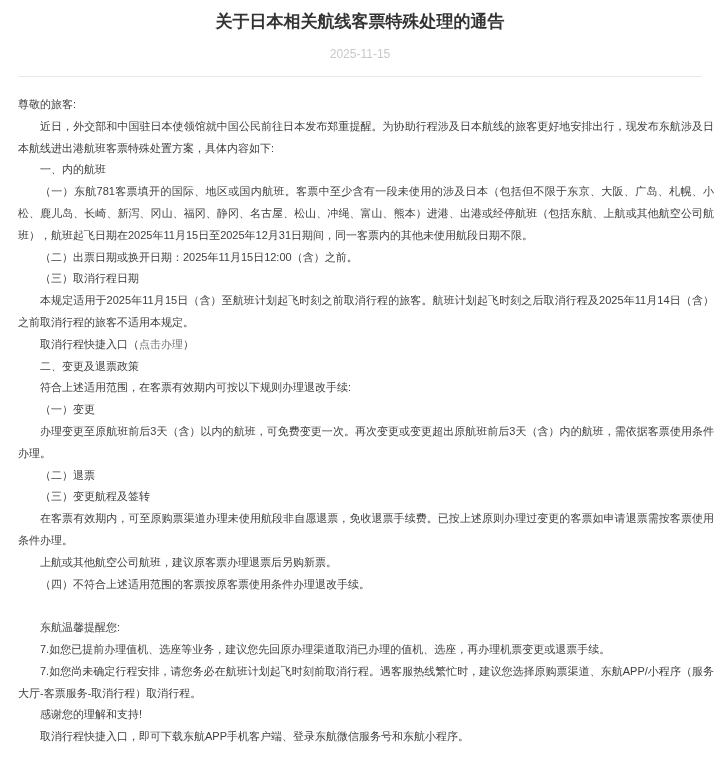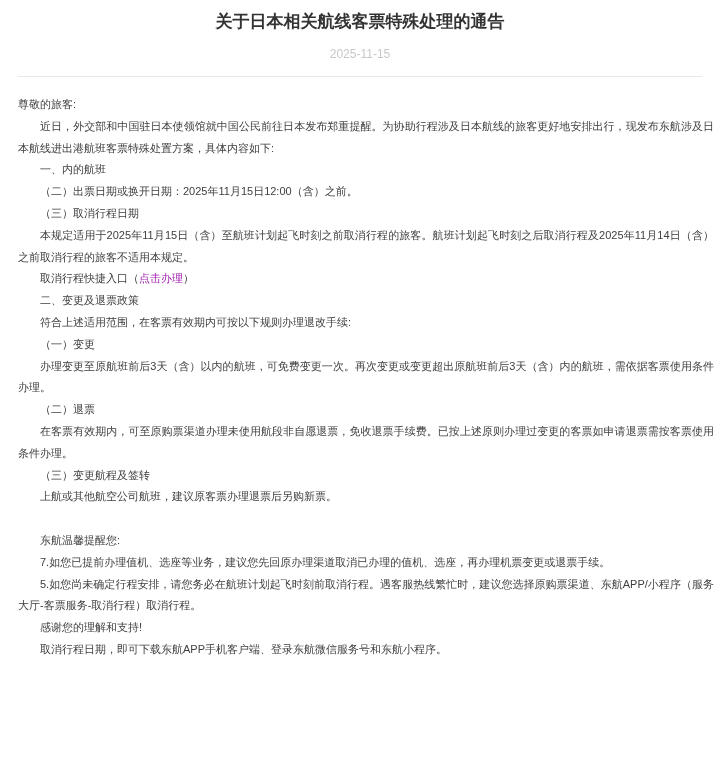--- a/index.html
+++ b/index.html
@@ -33,58 +33,60 @@
     font-size: 11px;
     line-height: 21.8px;
     color: #404040;
     text-align: justify;
     text-justify: inter-ideograph;
   }
   .para { margin: 0; }
   .para.indent { text-indent: 2em; }
   .blank-line { height: 21.8px; }
   a.inline-link {
-    color: #a21caf;
+    color: #737373;
     text-decoration: none;
     cursor: pointer;
   }
 </style>
 </head>
 <body>
 
 <div class="page">
 
   <div class="header">
     <div class="title">关于日本相关航线客票特殊处理的通告</div>
     <div class="date">2025-11-15</div>
   </div>
 
   <div class="divider"></div>
 
   <div class="content">
     <p class="para">尊敬的旅客:</p>
     <p class="para indent">近日，外交部和中国驻日本使领馆就中国公民前往日本发布郑重提醒。为协助行程涉及日本航线的旅客更好地安排出行，现发布东航涉及日本航线进出港航班客票特殊处置方案，具体内容如下:</p>
     <p class="para indent">一、内的航班</p>
+    <p class="para indent">（一）东航781客票填开的国际、地区或国内航班。客票中至少含有一段未使用的涉及日本（包括但不限于东京、大阪、广岛、札幌、小松、鹿儿岛、长崎、新泻、冈山、福冈、静冈、名古屋、松山、冲绳、富山、熊本）进港、出港或经停航班（包括东航、上航或其他航空公司航班），航班起飞日期在2025年11月15日至2025年12月31日期间，同一客票内的其他未使用航段日期不限。</p>
     <p class="para indent">（二）出票日期或换开日期：2025年11月15日12:00（含）之前。</p>
     <p class="para indent">（三）取消行程日期</p>
     <p class="para indent">本规定适用于2025年11月15日（含）至航班计划起飞时刻之前取消行程的旅客。航班计划起飞时刻之后取消行程及2025年11月14日（含）之前取消行程的旅客不适用本规定。</p>
 
     <p class="para indent"><span>取消行程快捷入口（</span><a class="inline-link" href="#">点击办理</a><span>）</span></p>
 
     <p class="para indent">二、变更及退票政策</p>
     <p class="para indent">符合上述适用范围，在客票有效期内可按以下规则办理退改手续:</p>
     <p class="para indent">（一）变更</p>
     <p class="para indent">办理变更至原航班前后3天（含）以内的航班，可免费变更一次。再次变更或变更超出原航班前后3天（含）内的航班，需依据客票使用条件办理。</p>
     <p class="para indent">（二）退票</p>
+    <p class="para indent">（三）变更航程及签转</p>
     <p class="para indent">在客票有效期内，可至原购票渠道办理未使用航段非自愿退票，免收退票手续费。已按上述原则办理过变更的客票如申请退票需按客票使用条件办理。</p>
-    <p class="para indent">（三）变更航程及签转</p>
     <p class="para indent">上航或其他航空公司航班，建议原客票办理退票后另购新票。</p>
+    <p class="para indent">（四）不符合上述适用范围的客票按原客票使用条件办理退改手续。</p>
 
     <div class="blank-line"></div>
 
     <p class="para indent">东航温馨提醒您:</p>
     <p class="para indent">7.如您已提前办理值机、选座等业务，建议您先回原办理渠道取消已办理的值机、选座，再办理机票变更或退票手续。</p>
-    <p class="para indent">5.如您尚未确定行程安排，请您务必在航班计划起飞时刻前取消行程。遇客服热线繁忙时，建议您选择原购票渠道、东航APP/小程序（服务大厅-客票服务-取消行程）取消行程。</p>
+    <p class="para indent">7.如您尚未确定行程安排，请您务必在航班计划起飞时刻前取消行程。遇客服热线繁忙时，建议您选择原购票渠道、东航APP/小程序（服务大厅-客票服务-取消行程）取消行程。</p>
     <p class="para indent">感谢您的理解和支持!</p>
-    <p class="para indent">取消行程日期，即可下载东航APP手机客户端、登录东航微信服务号和东航小程序。</p>
+    <p class="para indent">取消行程快捷入口，即可下载东航APP手机客户端、登录东航微信服务号和东航小程序。</p>
   </div>
 
 </div>
 
 </body></html>

